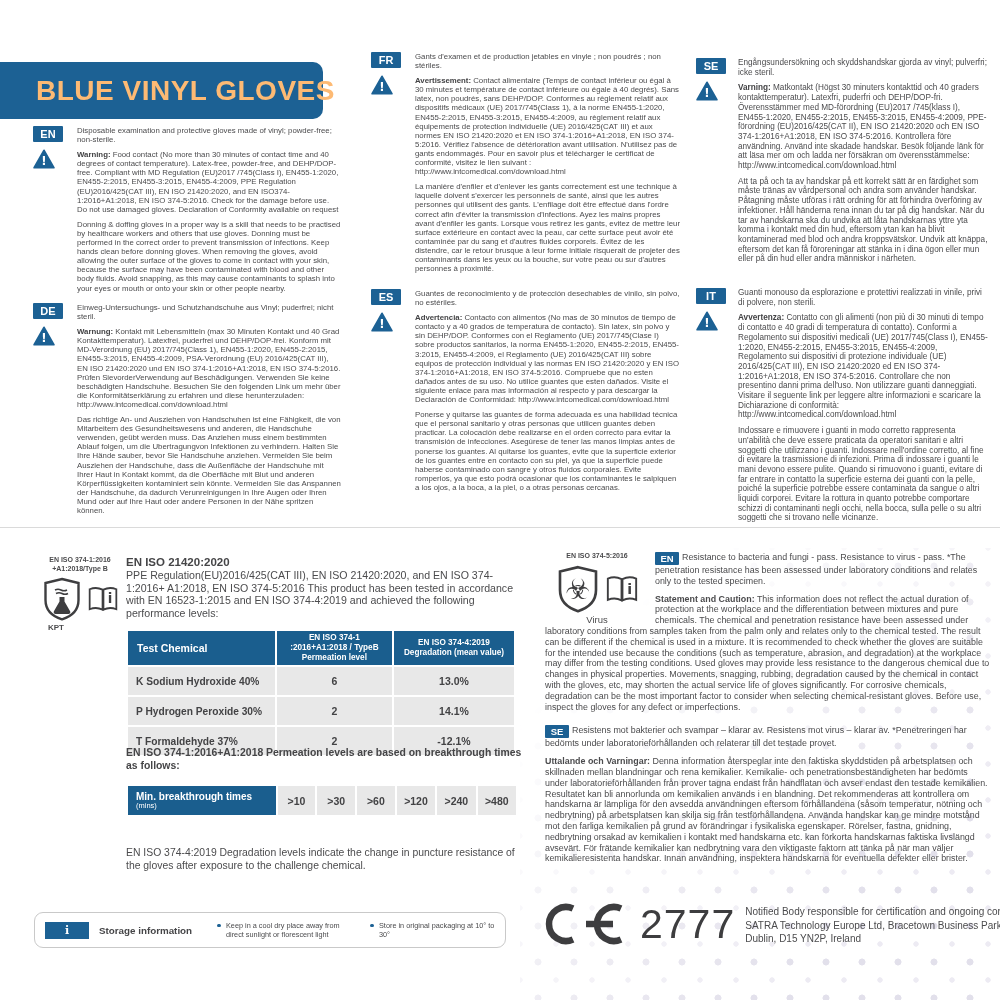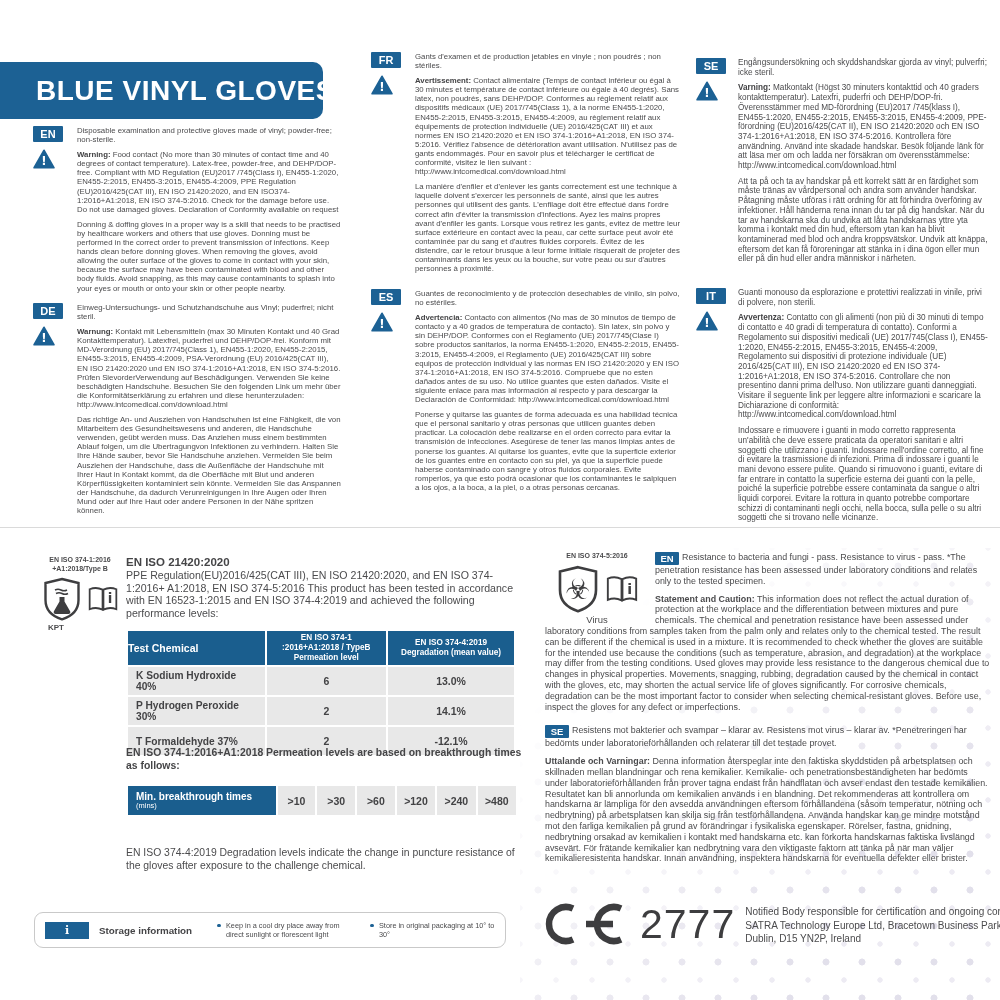--- a/index.html
+++ b/index.html
@@ -7,21 +7,21 @@
         font-family:"Liberation Sans","DejaVu Sans",sans-serif;color:#4b4b4d;}
   
   .dots{position:absolute;left:520px;top:548px;width:480px;height:452px;z-index:0;
     background-image:radial-gradient(circle,#e2e0eb 3.2px,transparent 3.8px),
                      radial-gradient(circle,#edebf3 2.4px,transparent 3px);
     background-size:36px 36px,36px 36px;background-position:0 0,18px 18px;
     -webkit-mask-image:linear-gradient(135deg,transparent 18%,#000 75%);
     mask-image:linear-gradient(135deg,transparent 18%,#000 75%);}
   .banner{position:absolute;left:0;top:62px;width:323px;height:57px;background:#1c6194;
     border-radius:0 10px 10px 0;display:flex;align-items:center;padding-left:36px;box-sizing:border-box;z-index:2;}
-  .banner h1{margin:0;color:#ffffff;font-size:28px;font-weight:bold;letter-spacing:.5px;white-space:nowrap;}
+  .banner h1{margin:0;color:#fdba74;font-size:28px;font-weight:bold;letter-spacing:.5px;white-space:nowrap;}
   .lang{position:absolute;display:flex;z-index:2;}
   .gutter{width:44px;flex:0 0 44px;display:flex;flex-direction:column;align-items:flex-start;}
   .lang.c3 .gutter{width:42px;flex-basis:42px;}
   .badge{background:#1c6194;color:#fff;font-weight:bold;font-size:11px;line-height:16px;
     width:30px;text-align:center;border-radius:1px;margin-bottom:7px;}
   .ltext{flex:1;font-size:7.8px;line-height:9.1px;}
   .lang.c3 .ltext{font-size:8.2px;line-height:9.7px;}
   .ltext p{margin:0 0 6px 0;}
   .ltext b{color:#424244;}
   .divider{position:absolute;left:0;top:527px;width:1000px;height:1px;background:#dadada;z-index:1;}
@@ -32,21 +32,21 @@
   .picto .plabel{font-size:8px;font-weight:bold;margin-top:2px;}
   .picto .plabel2{font-size:9.5px;font-weight:normal;margin-top:2px;}
   #iso-picto{position:absolute;left:36px;top:556px;width:88px;}
   
   #iso-text{position:absolute;left:126px;top:556px;width:402px;z-index:2;}
   #iso-text h2{margin:0;font-size:11.5px;font-weight:bold;color:#454547;}
   #iso-text .intro{font-size:10.6px;line-height:12.7px;margin-top:1px;}
   
   #chem-table{position:absolute;left:126px;top:629px;width:390px;border-collapse:separate;border-spacing:2px;z-index:2;}
   #chem-table th{background:#1a5e8e;color:#fff;vertical-align:middle;}
-  #chem-table th.c1{width:142px;text-align:left;padding:4px 0;font-size:10.5px;}
+  #chem-table th.c1{width:142px;text-align:left;padding:4px 9px;font-size:10.5px;}
   #chem-table th.c2{width:113px;font-size:8.2px;line-height:10px;padding:2px 6px;}
   #chem-table th.c3{width:121px;font-size:8.2px;line-height:10px;padding:4px 6px;}
   #chem-table td{background:#e8e8e8;height:26px;vertical-align:middle;}
   #chem-table td.c1{text-align:left;padding:0 8px;font-size:10.2px;font-weight:600;color:#434345;}
   #chem-table td.val{text-align:center;font-size:10.5px;font-weight:bold;color:#434345;}
   .note{position:absolute;left:126px;width:398px;font-size:10.4px;line-height:12.6px;z-index:2;}
   #perm-note{top:747px;font-weight:bold;color:#454547;}
   #degr-note{top:847px;}
   
   #perf-table{position:absolute;left:126px;top:784px;width:392px;border-collapse:separate;border-spacing:2px;z-index:2;}

